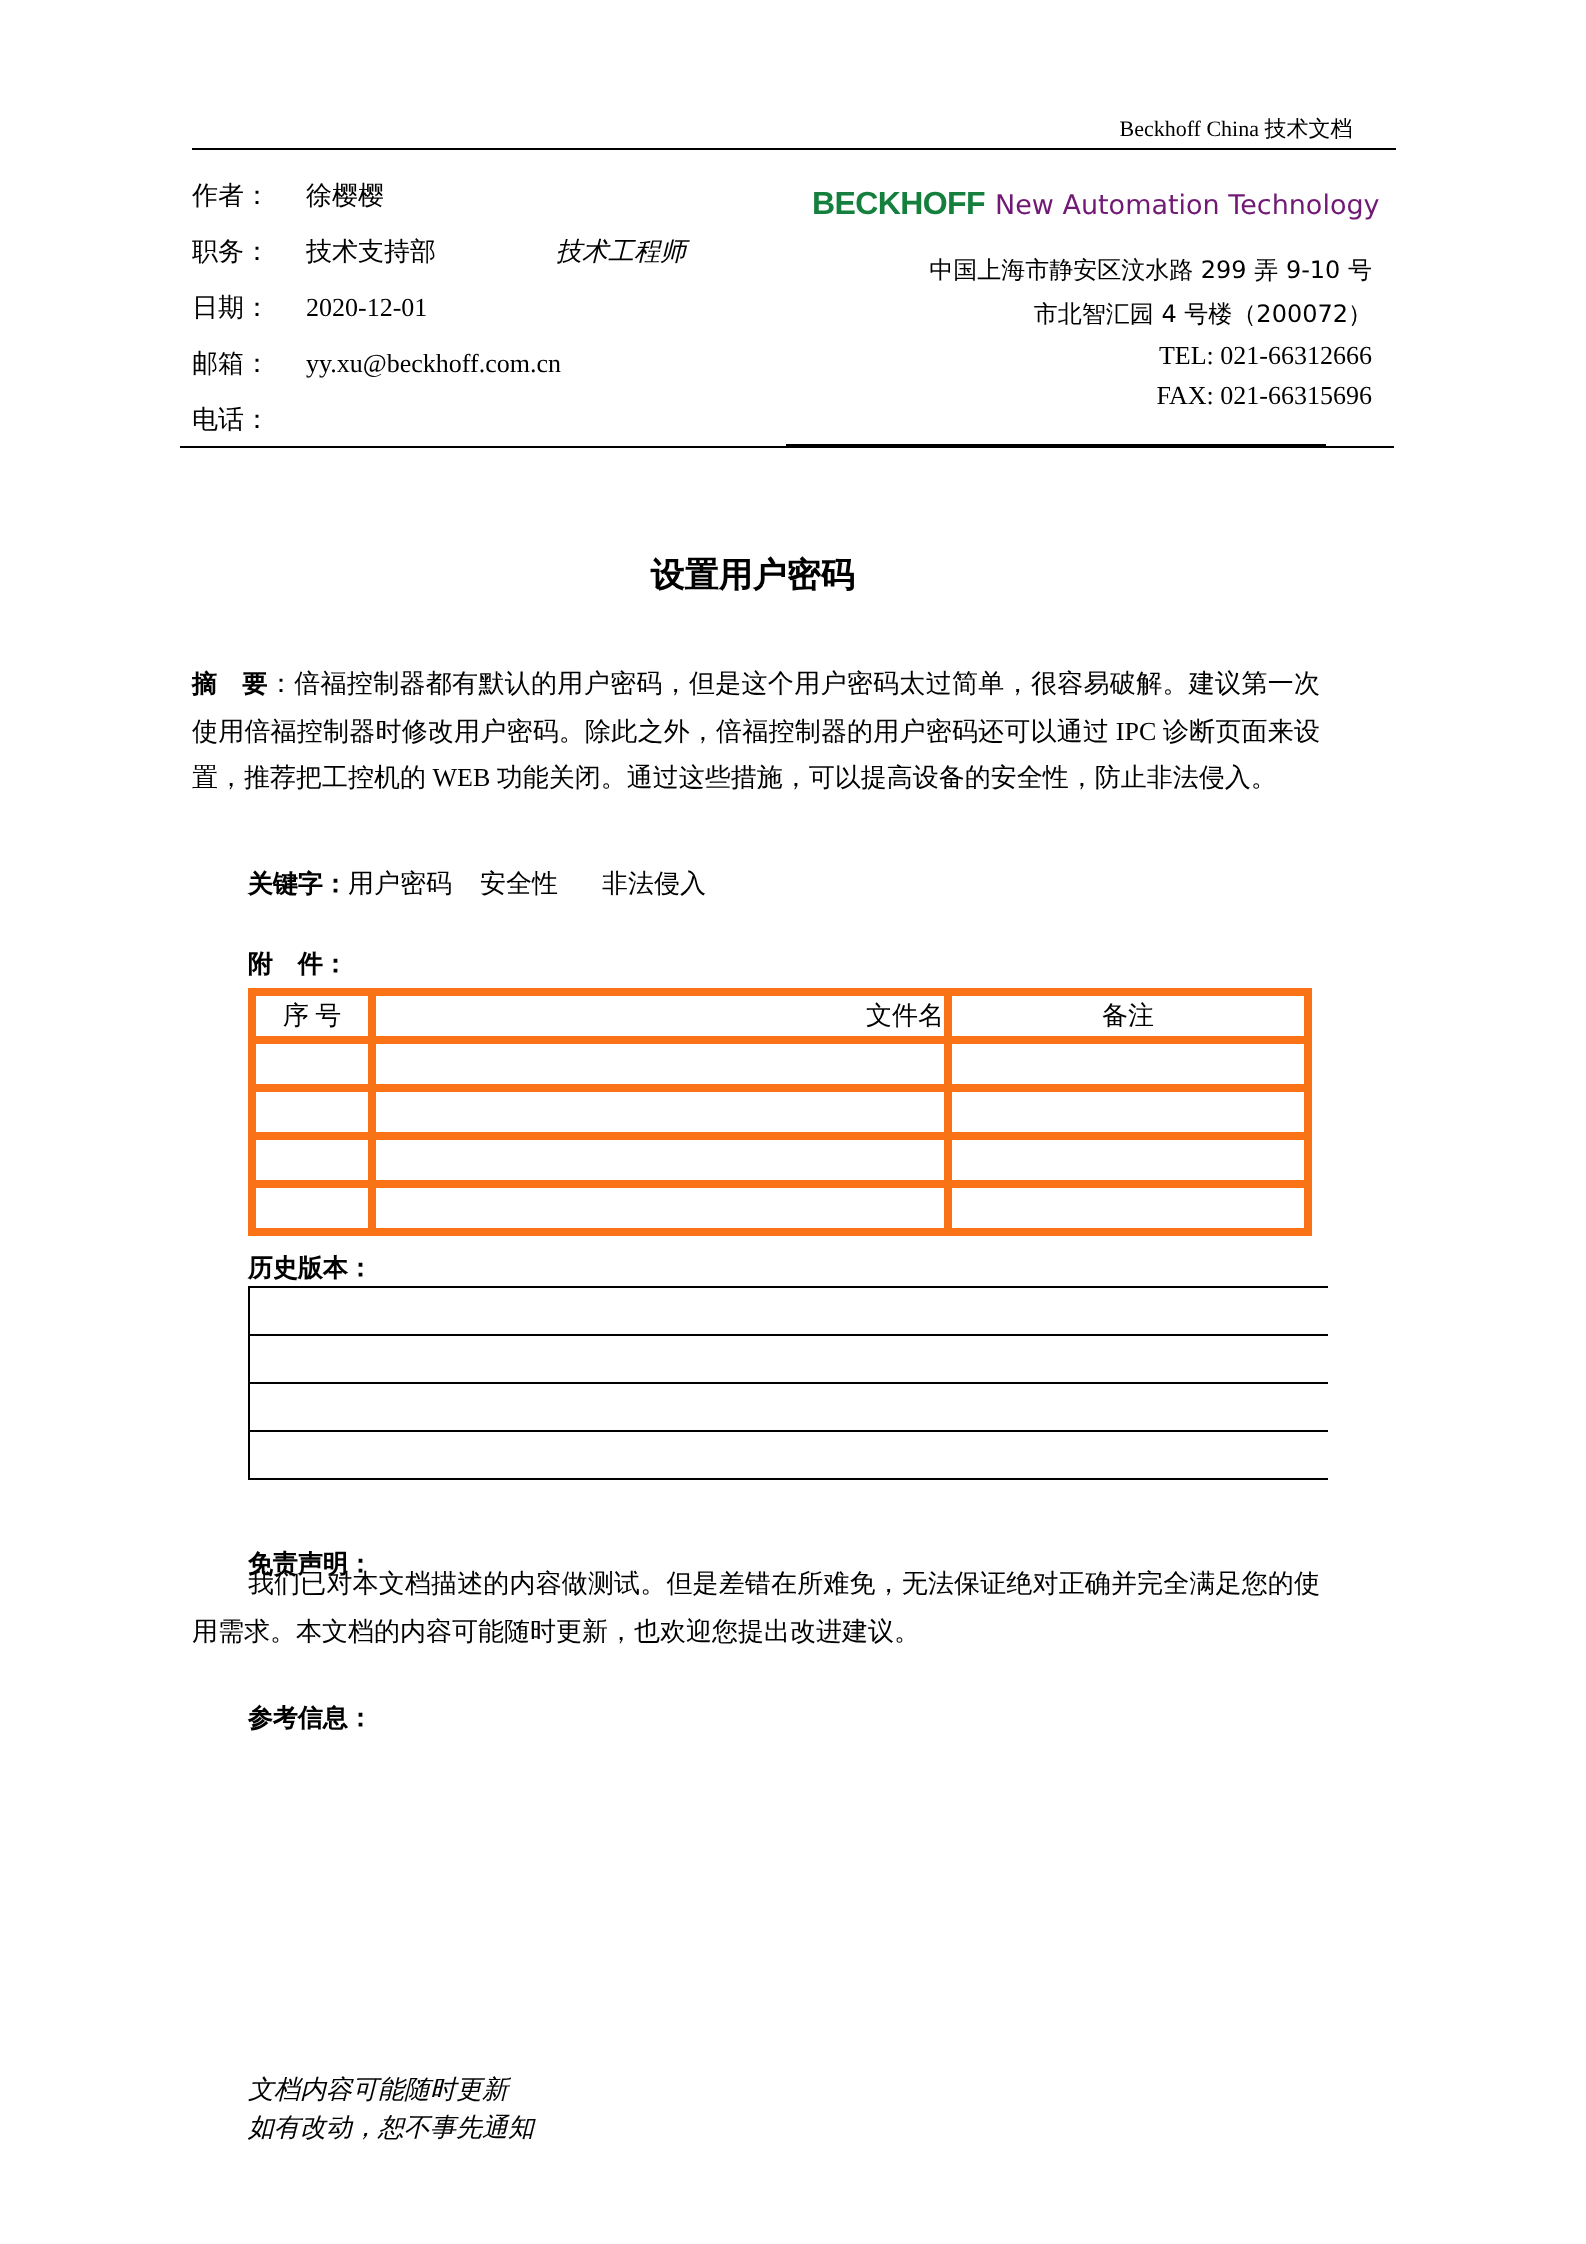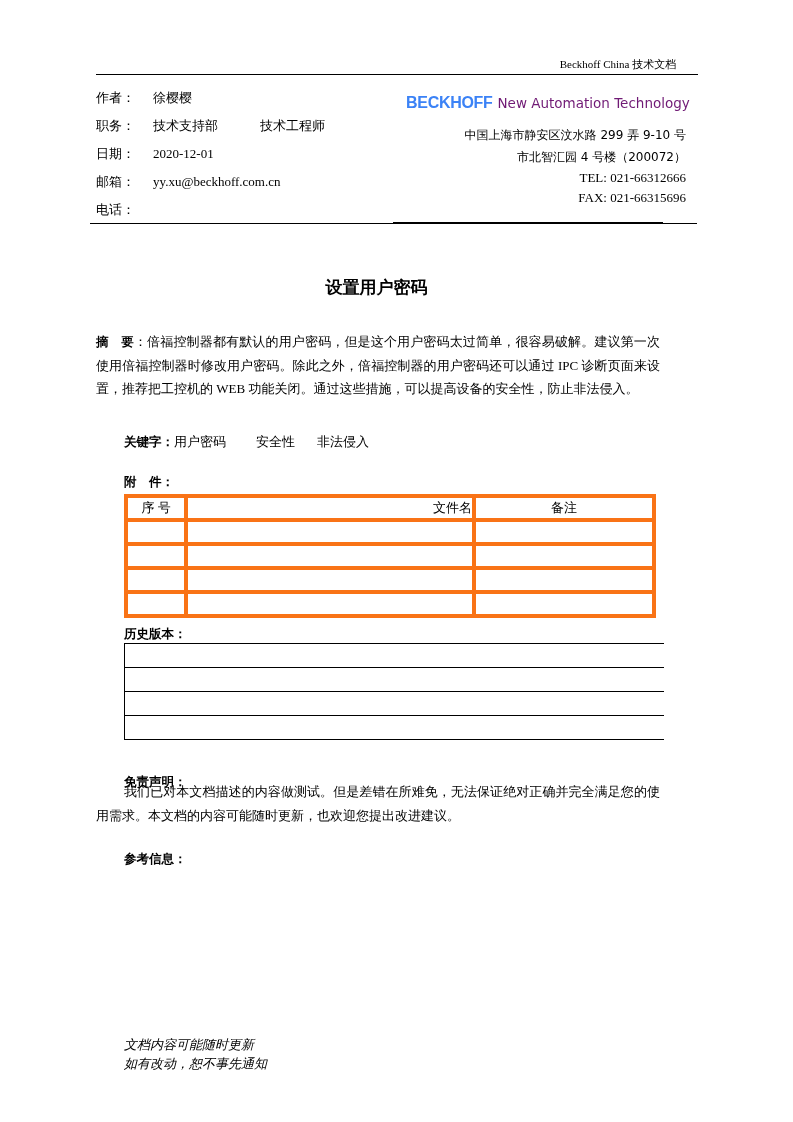--- a/index.html
+++ b/index.html
@@ -4,23 +4,23 @@
 <style>
   html, body { margin:0; padding:0; background:#ffffff; }
   body { width:793px; height:1122px; position:relative; overflow:hidden;
          font-family:"Liberation Serif","DejaVu Serif",serif; color:#000; font-size:13px; }
   .abs { position:absolute; }
   .hdr-right { left:540px; top:57px; width:156px; text-align:center; font-size:11px; white-space:nowrap; }
   .hdr-line { left:96px; top:74px; width:602px; height:0; border-top:1px solid #000; }
   .meta-row { left:96px; font-size:13px; white-space:nowrap; }
   .meta-label { display:inline-block; width:57px; }
   .meta-val { display:inline-block; }
-  .meta-val2 { display:inline-block; margin-left:42px; }
+  .meta-val2 { display:inline-block; margin-left:60px;font-style:italic; }
   .logo { left:406px; top:94px; white-space:nowrap; }
-  .logo-brand { color:#3b82f6; font-family:"Liberation Sans","DejaVu Sans",sans-serif; font-weight:bold; font-size:16px; letter-spacing:-0.3px; }
+  .logo-brand { color:#15803d; font-family:"Liberation Sans","DejaVu Sans",sans-serif; font-weight:bold; font-size:16px; letter-spacing:-0.3px; }
   .logo-tag { color:#701a75; font-family:"DejaVu Sans","Liberation Sans",sans-serif; font-size:13.5px; margin-left:5px; }
   .addr { right:107px; text-align:right; font-size:13px; white-space:nowrap; }
   .addr-sans { font-family:"DejaVu Sans","Liberation Sans",sans-serif; font-size:12px; }
   .rule1 { left:90px; top:223px; width:303px; border-top:1px solid #000; }
   .rule2 { left:393px; top:222px; width:270px; border-top:2px solid #000; }
   .rule3 { left:663px; top:223px; width:34px; border-top:1px solid #000; }
   .title { left:0; width:753px; top:276px; text-align:center; font-size:17px; font-weight:bold;
            font-family:"DejaVu Sans","Liberation Sans",sans-serif; }
   .abstract { left:96px; top:330px; width:564px; font-size:13px; line-height:23.5px; text-align:justify; }
   .bold { font-weight:bold; font-family:"DejaVu Sans","Liberation Sans",sans-serif; font-size:12.5px; }
@@ -70,21 +70,21 @@
 
 <div class="abs rule1"></div>
 <div class="abs rule2"></div>
 <div class="abs rule3"></div>
 
 <div class="abs title">设置用户密码</div>
 
 <div class="abs abstract"><span class="bold">摘　要</span><span>：倍福控制器都有默认的用户密码，但是这个用户密码太过简单，很容易破解。建议第一次使用倍福控制器时修改用户密码。除此之外，倍福控制器的用户密码还可以通过 IPC 诊断页面来设置，推荐把工控机的 WEB 功能关闭。通过这些措施，可以提高设备的安全性，防止非法侵入。</span></div>
 
 <div class="abs keywords">
-  <span class="bold">关键字：</span><span class="kw">用户密码</span><span class="kw" style="margin-left:30px;">安全性</span><span class="kw" style="margin-left:22px;">非法侵入</span>
+  <span class="bold">关键字：</span><span class="kw">用户密码</span><span class="kw" style="margin-left:14px;">安全性</span><span class="kw" style="margin-left:22px;">非法侵入</span>
 </div>
 
 <div class="abs attach-label bold">附　件：</div>
 <table class="attach">
   <tbody>
       <tr>
     <td style="width:56px;">序 号</td>
     <td style="width:284px;text-align:right;">文件名</td>
     <td>备注</td>
   </tr>

